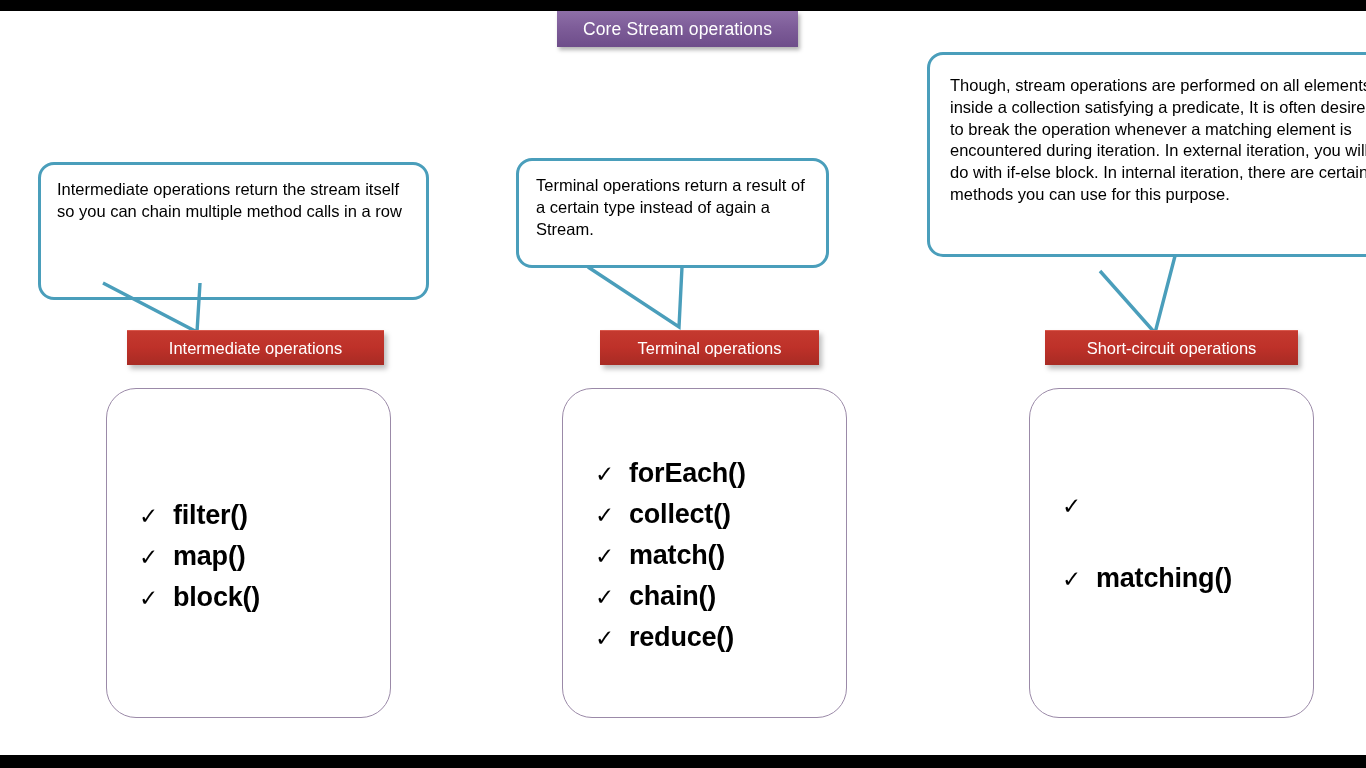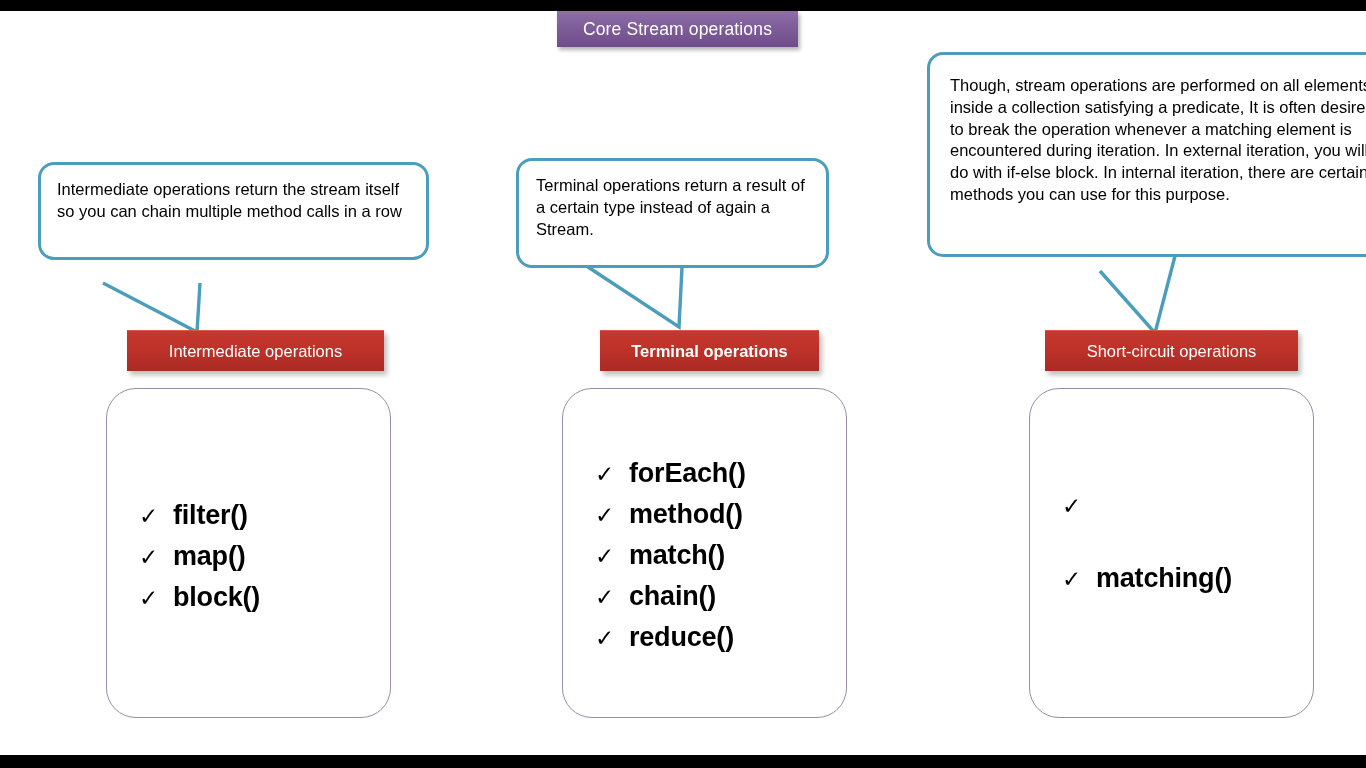--- a/index.html
+++ b/index.html
@@ -59,52 +59,52 @@
     position: absolute;
     box-sizing: border-box;
     background: #ffffff;
     border: 3px solid #4A9EBB;
     border-radius: 16px;
     color: #000000;
     font-size: 16.5px;
     line-height: 21.8px;
     padding: 14px 16px 10px 17px;
   }
-  .callout-1 { left: 38px;  top: 162px; width: 391px;  height: 98px; padding-left: 16px; }
+  .callout-1 { left: 38px;  top: 162px; width: 391px;  height: 138px; padding-left: 16px; }
   .callout-2 { left: 516px; top: 158px; width: 313px;  height: 110px; }
   .callout-3 {
     left: 927px; top: 52px; width: 477px; height: 205px;
     padding: 20px 18px 10px 20px;
   }
 
   .tail-svg {
     position: absolute;
     left: 0; top: 0;
     width: 1366px;
     height: 768px;
     pointer-events: none;
     overflow: visible;
   }
 
   
   .red-label {
     position: absolute;
     box-sizing: border-box;
-    height: 41px;
+    height: 35px;
     background: linear-gradient(180deg, #C4392F 0%, #BE3129 48%, #A82B24 100%);
     border-top: 1px solid #D9584C;
     color: #ffffff;
     font-size: 16.5px;
     display: flex;
     align-items: center;
     justify-content: center;
     box-shadow: 3px 4px 5px rgba(0,0,0,.26);
   }
   .red-1 { left: 127px;  top: 330px; width: 257px; }
-  .red-2 { left: 600px;  top: 330px; width: 219px; font-weight: bold; }
+  .red-2 { left: 600px;  top: 330px; width: 219px; }
   .red-3 { left: 1045px; top: 330px; width: 253px; }
 
   
   .panel {
     position: absolute;
     box-sizing: border-box;
     background: #ffffff;
     border: 1.3px solid #9B8AA8;
     border-radius: 30px;
   }
@@ -188,21 +188,21 @@
   </div>
 
   <div class="panel panel-2">
     <ul class="method-list list-pos-2">
       <li class="method-item">
         <span class="check">✓</span>
         <span class="method-label">forEach()</span>
       </li>
       <li class="method-item">
         <span class="check">✓</span>
-        <span class="method-label">method()</span>
+        <span class="method-label">collect()</span>
       </li>
       <li class="method-item">
         <span class="check">✓</span>
         <span class="method-label">match()</span>
       </li>
       <li class="method-item">
         <span class="check">✓</span>
         <span class="method-label">chain()</span>
       </li>
       <li class="method-item">

